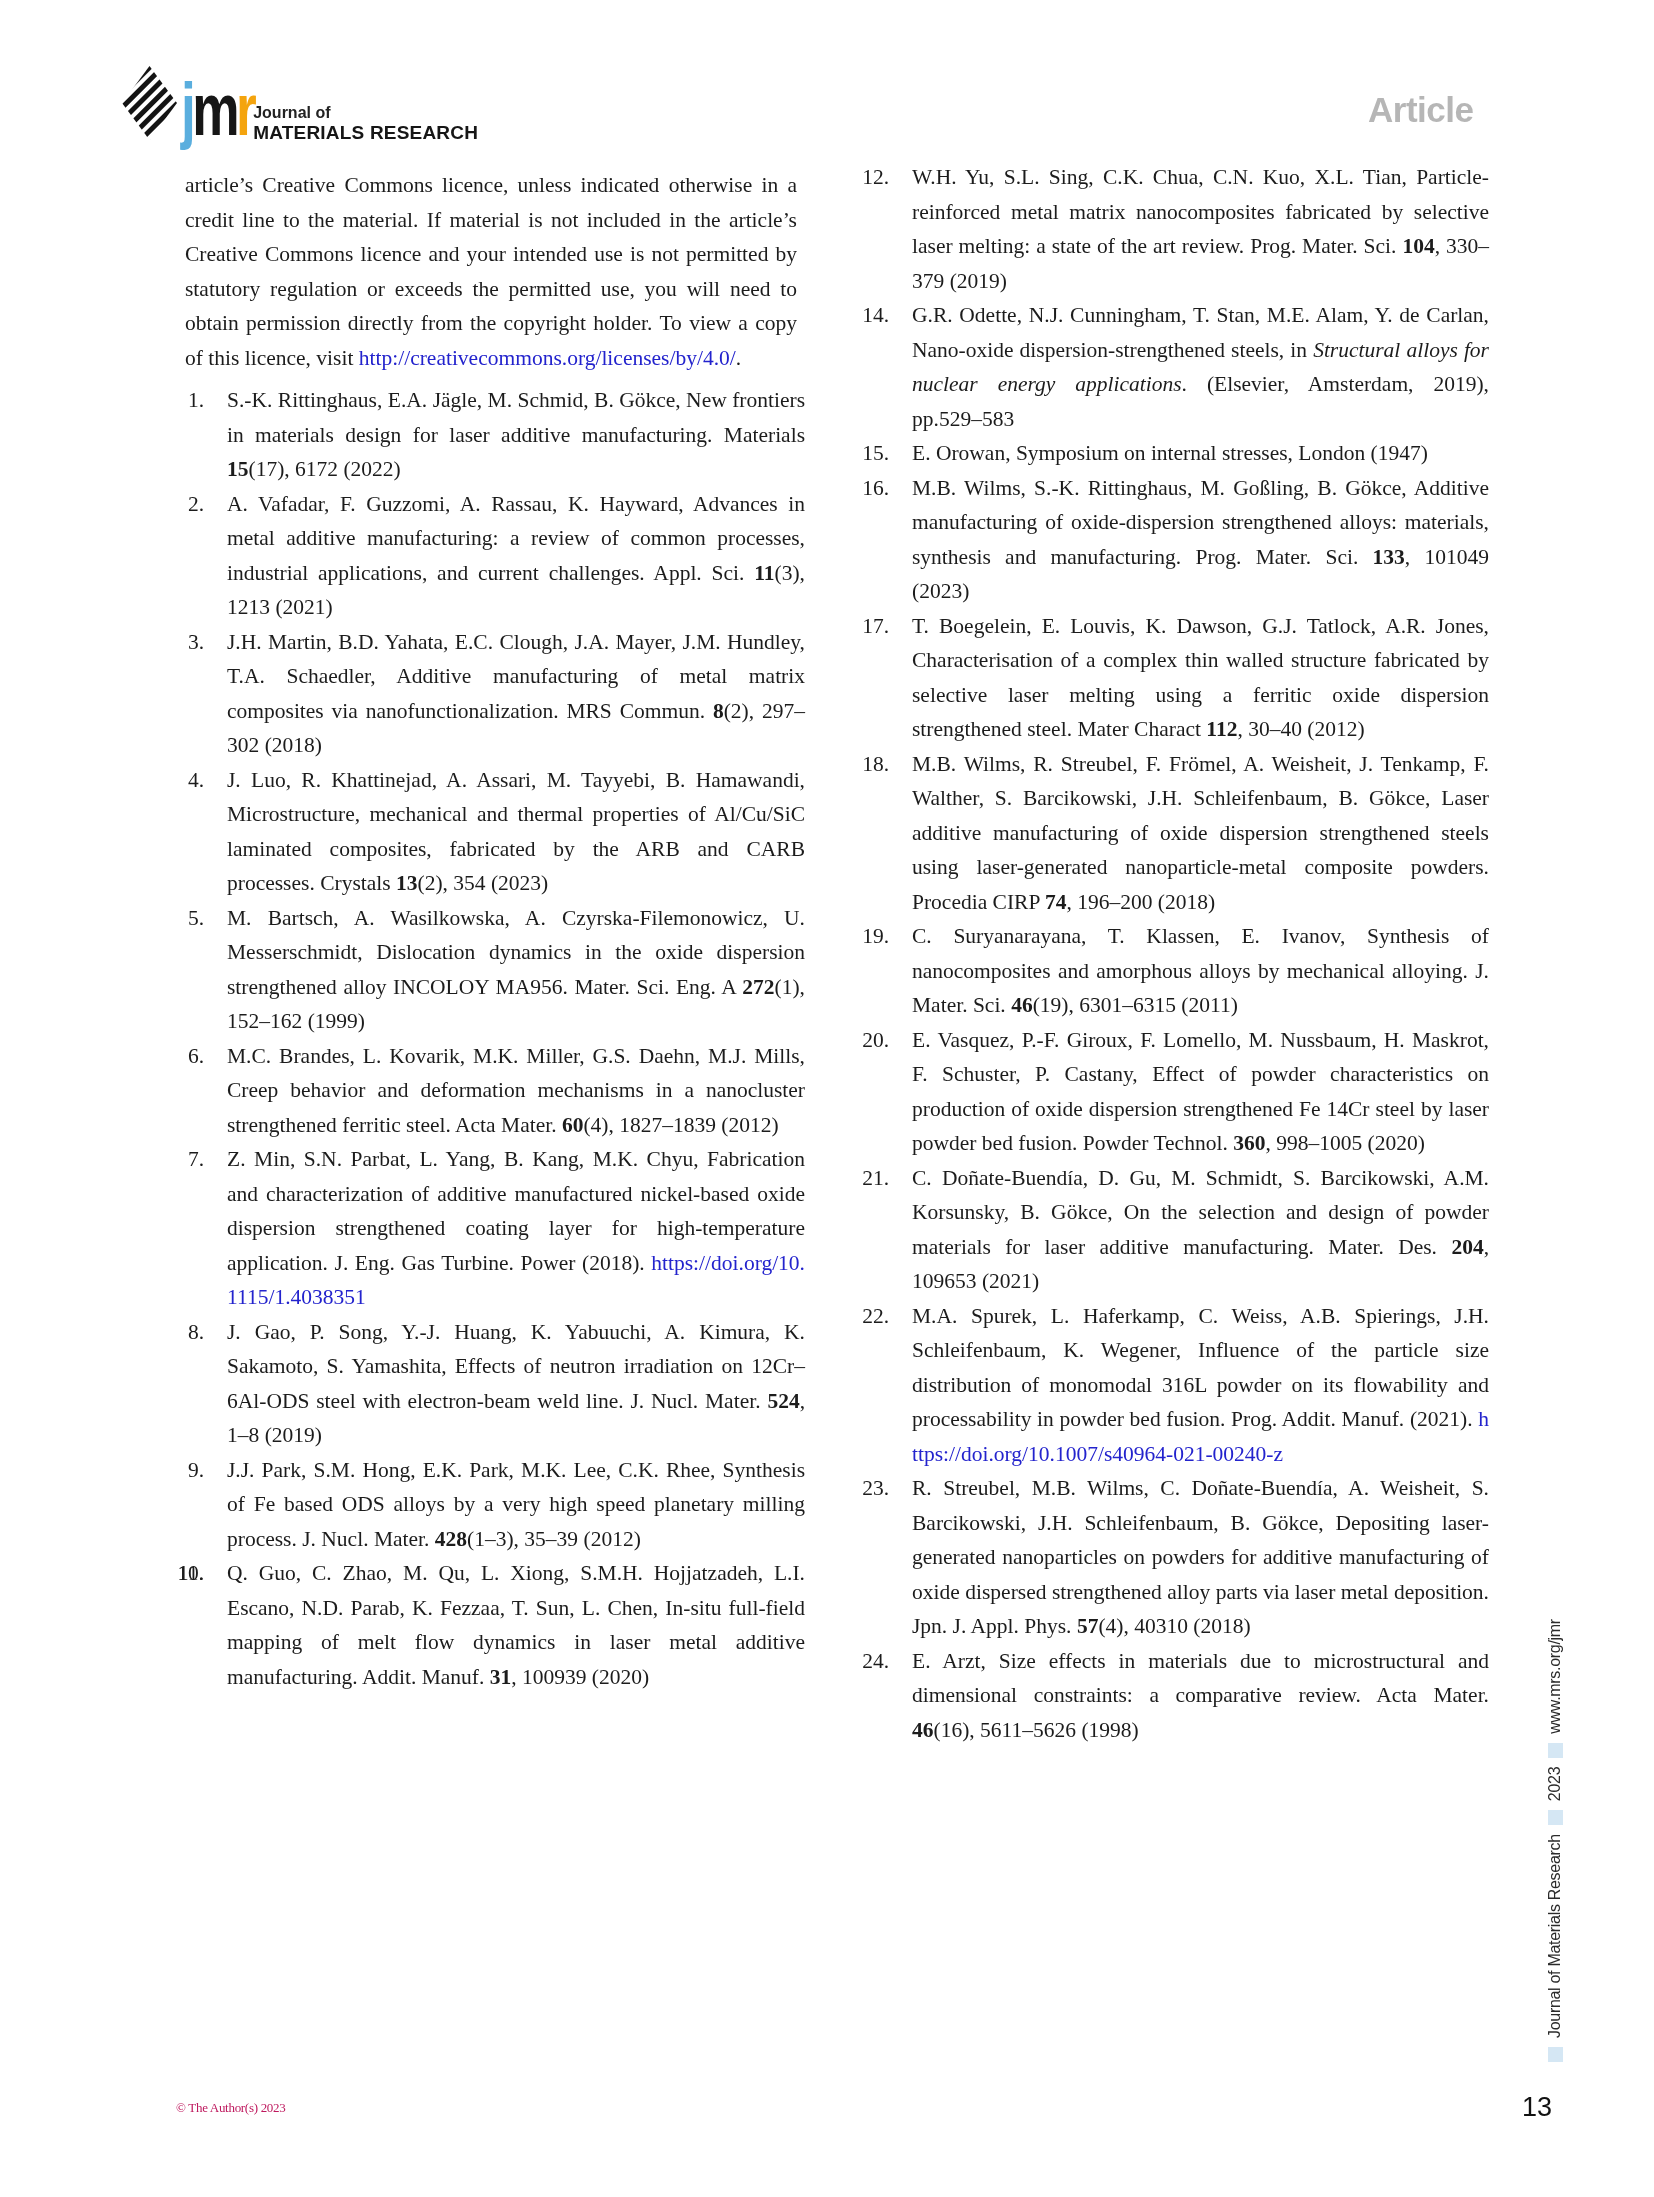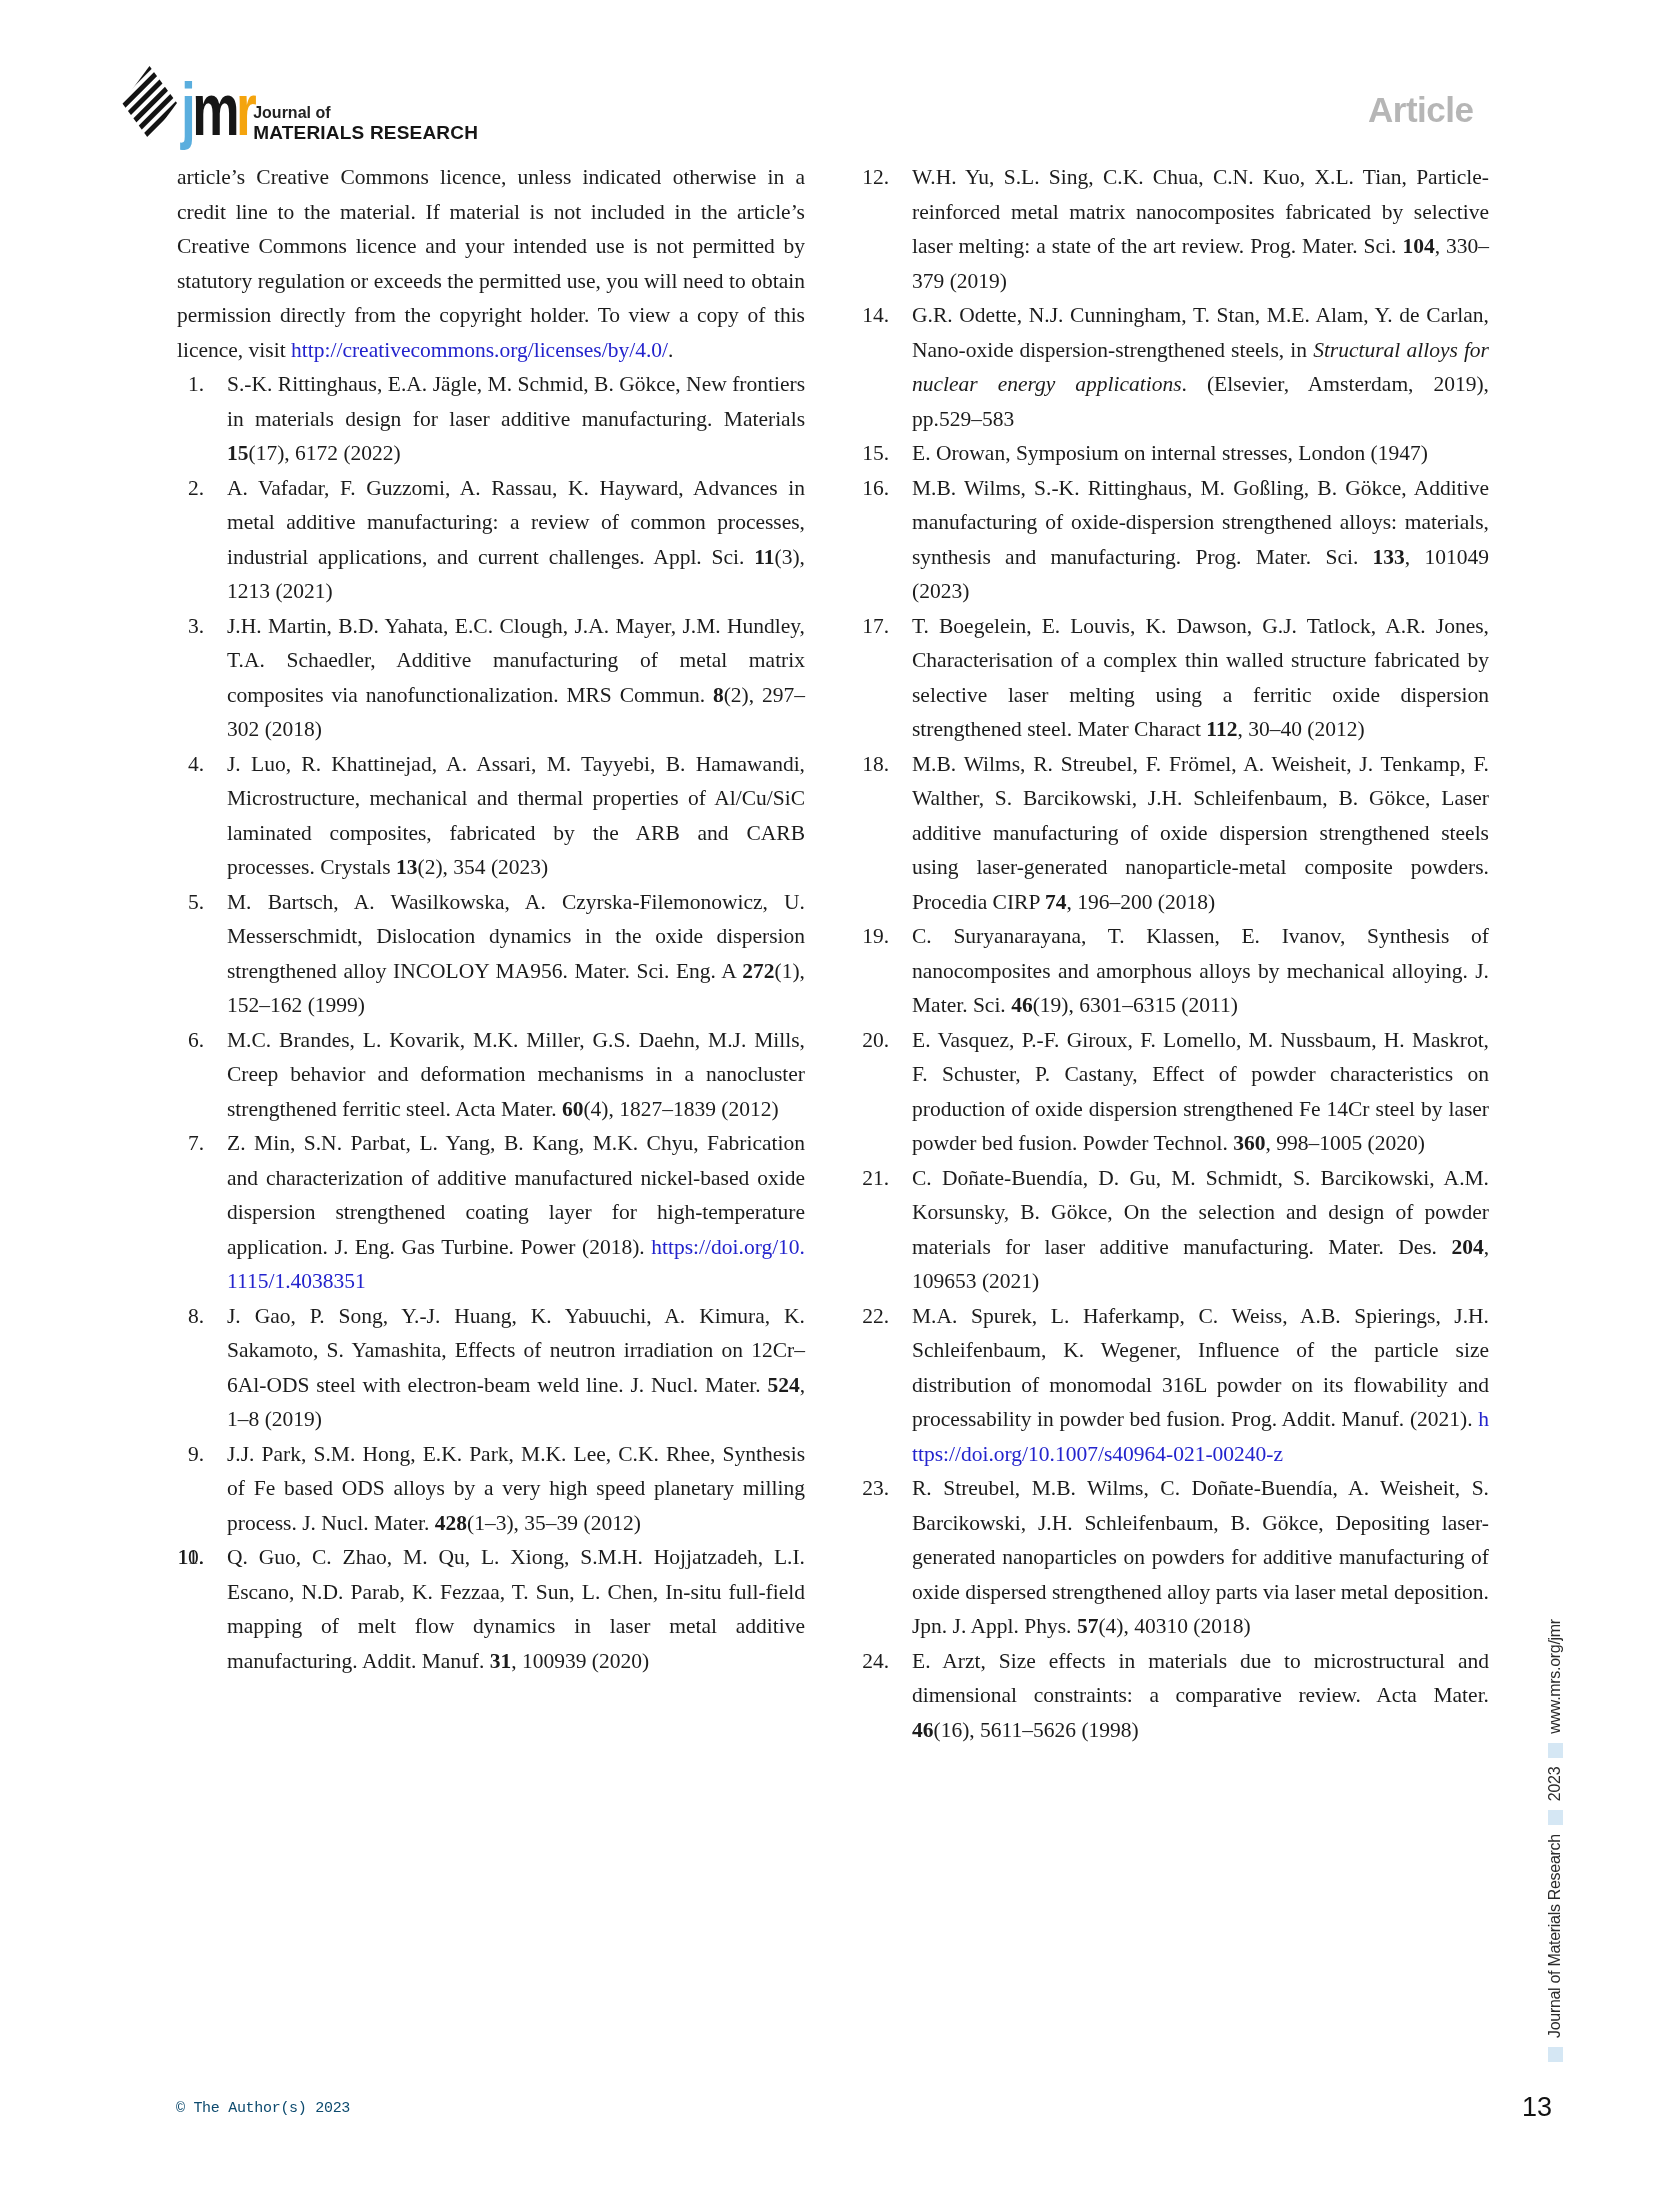--- a/index.html
+++ b/index.html
@@ -21,21 +21,21 @@
   .logo-sub .l2{font-size:19px;font-weight:700;color:#161616;letter-spacing:0.2px;}
   .article-label{
     position:absolute;left:1368px;top:74px;
     font-family:"Liberation Sans", sans-serif;font-weight:bold;font-size:35px;
     color:#b6b6b6;letter-spacing:-0.5px;margin-top:16px;
   }
   
   .col{position:absolute;top:160px;font-size:21.5px;line-height:34.5px;}
   .col-left{left:177px;width:628px;}
   .col-right{left:848px;width:627px;margin-left:14px;}
-  p.license{margin:0;text-align:justify;}
+  p.license{margin:8px;text-align:justify;}
   a.link{color:#2323cd;text-decoration:none;word-break:break-all;cursor:pointer;}
   h2.refs-heading{
     font-family:"Liberation Sans", sans-serif;font-weight:bold;font-size:33px;
     color:#48a8da;margin:57px 0 16px 0;letter-spacing:-0.5px;
   }
   ol.refs{list-style:none;margin:0;padding:0;}
   ol.refs li{position:relative;padding-left:50px;text-align:justify;}
   .ref-num{position:absolute;left:0;top:0;width:27px;text-align:right;}
   .b{font-weight:bold;}
   .i{font-style:italic;}
@@ -44,21 +44,21 @@
   .sidebar-inner{
     width:450px;height:30px;transform-origin:0 0;
     transform:rotate(-90deg) translateX(-450px);
     display:flex;align-items:center;gap:9px;white-space:nowrap;
     font-family:"Liberation Sans", sans-serif;font-size:16px;color:#2b2b2b;letter-spacing:-0.3px;
   }
   .sq{width:15px;height:15px;background:#d5e7f4;flex:none;}
   
   .copyright{
     position:absolute;left:176px;top:2100px;
-    font-family:Liberation Mono, monospace;font-size:15px;color:#0c4a6e;letter-spacing:-0.3px;
+    font-family:Liberation Serif, serif;font-size:13px;color:#be185d;letter-spacing:-0.3px;
   }
   .page-number{
     position:absolute;left:1522px;top:2092px;
     font-family:"Liberation Sans", sans-serif;font-size:27px;color:#111;
   }
 </style>
 </head>
 <body>
 
 <div class="logo">

